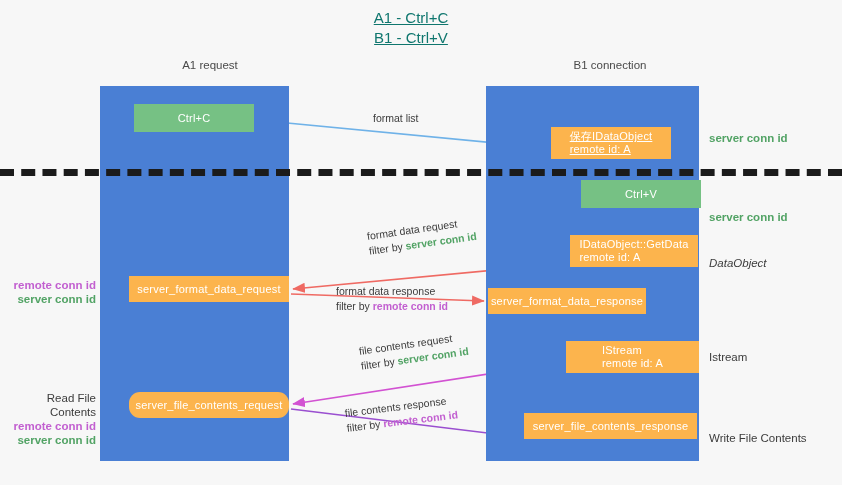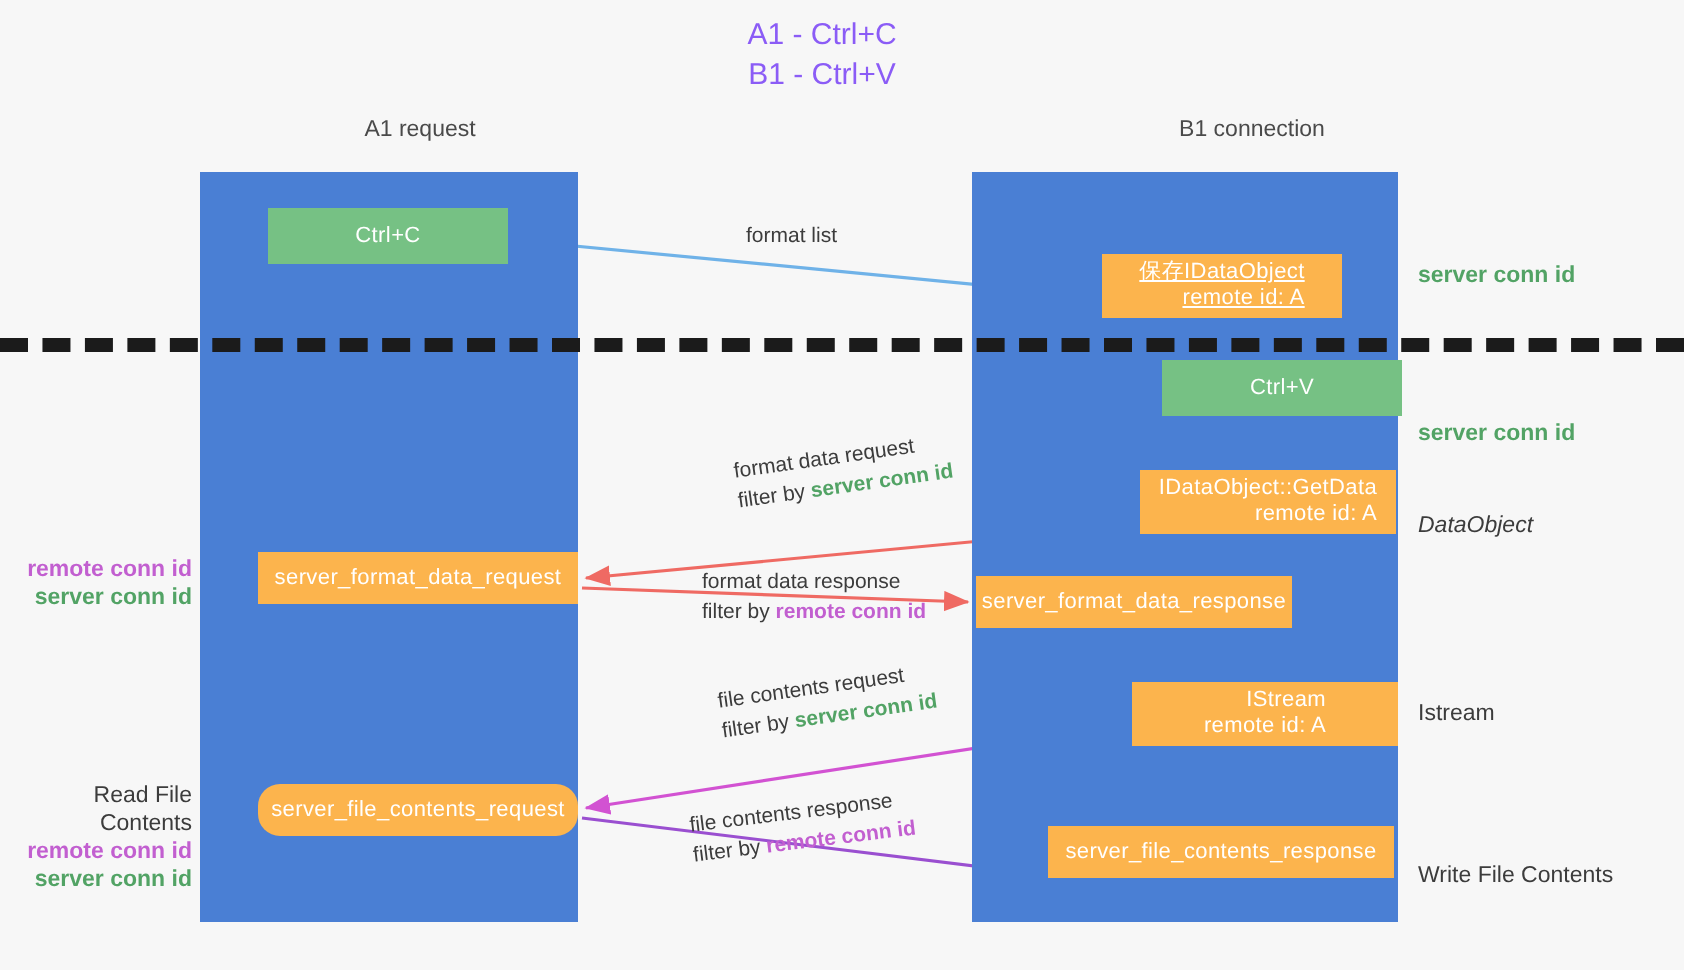--- a/index.html
+++ b/index.html
@@ -24,33 +24,34 @@
   .abs { position: absolute; }
 
   
   #title {
     top: 8px;
     left: 0;
     width: 822px;
     text-align: center;
     font-size: 15px;
     line-height: 20px;
-    color: #8b5cf6;
+    color: #0f766e;
     white-space: pre-line;
+    text-decoration: underline;
   }
 
   
   .col-head {
     text-align: center;
     font-size: 11.5px;
     line-height: 13px;
     color: #4a4a4a;
   }
   #head-a1 { left: 130px; top: 59px; width: 160px; }
-  #head-b1 { left: 536px; top: 59px; width: 180px; }
+  #head-b1 { left: 520px; top: 59px; width: 180px; }
 
   
   .lane {
     background: #4a7fd4;
     top: 86px;
     height: 375px;
   }
   #lane-a1 { left: 100px; width: 189px; }
   #lane-b1 { left: 486px; width: 213px; }
 
@@ -63,21 +64,21 @@
     border-top: 7px dashed #1b1b1b;
   }
 
   
   .box {
     box-sizing: border-box;
     display: flex;
     flex-direction: column;
     align-items: center;
     justify-content: center;
-    text-align: right;
+    text-align: left;
     color: #ffffff;
     font-size: 11px;
     line-height: 13px;
     white-space: pre-line;
     letter-spacing: 0.2px;
   }
   .box.green { background: #76c184; }
   .box.orange { background: #fcb44d; }
 
   #box-ctrlc  { left: 134px; top: 104px; width: 120px; height: 28px; }
@@ -110,21 +111,21 @@
   
   .flow {
     font-size: 10.5px;
     line-height: 15px;
     color: #3c3c3c;
     white-space: nowrap;
   }
   #flow-formatlist { left: 373px; top: 111px; }
 
   #flow-fdreq { left: 366px; top: 229px; transform: rotate(-8deg); transform-origin: left top; }
-  #flow-fdres { left: 336px; top: 284px; margin-left: 15px; }
+  #flow-fdres { left: 336px; top: 284px; }
   #flow-fcreq { left: 358px; top: 344px; transform: rotate(-8deg); transform-origin: left top; }
   #flow-fcres { left: 344px; top: 406px; transform: rotate(-7deg); transform-origin: left top; }
 
   .flow .line2 { display: block; }
 </style>
 </head>
 <body>
 
 <svg id="canvas" viewBox="0 0 842 485" xmlns="http://www.w3.org/2000/svg">
   <defs>

